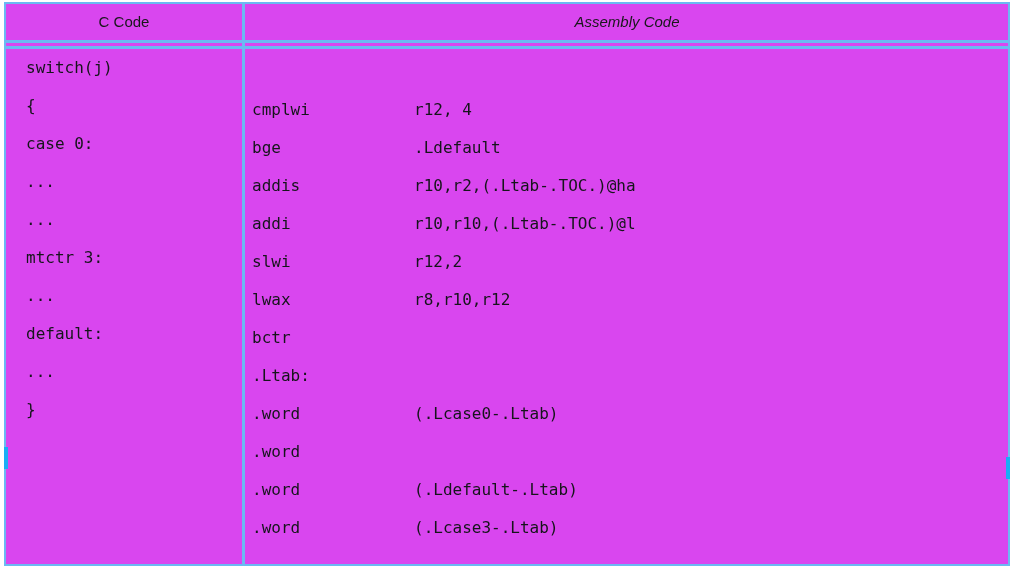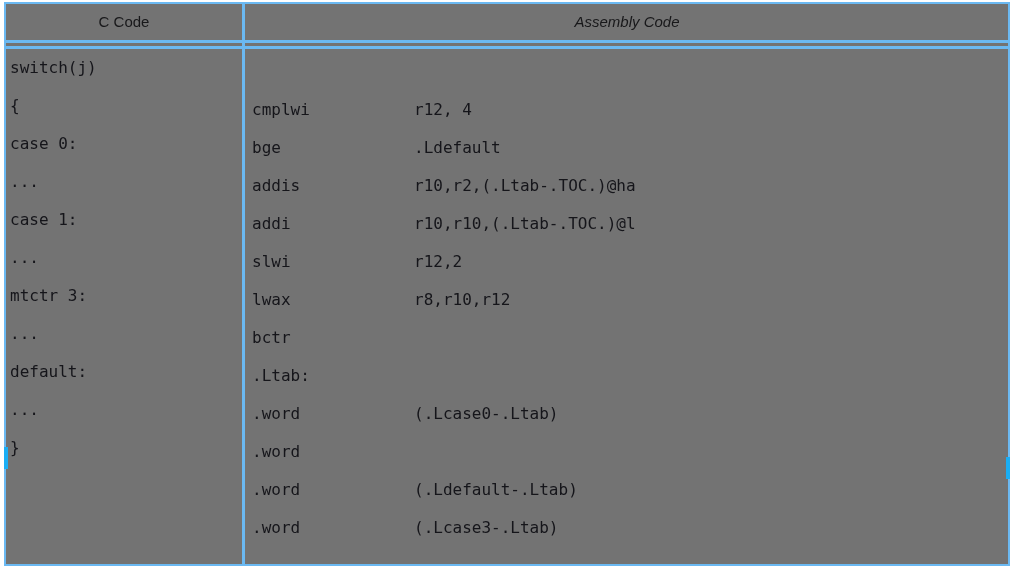--- a/index.html
+++ b/index.html
@@ -18,21 +18,21 @@
 
   
   .table-frame {
     position: absolute;
     left: 4px;
     top: 2px;
     width: 1006px;
     height: 564px;
     box-sizing: border-box;
     border: 2px solid #6bb9f2;
-    background: #737373;
+    background: #d946ef;
   }
 
   
   .edge-accent {
     position: absolute;
     width: 4px;
     height: 22px;
     background: #19aef5;
   }
   .edge-accent.left  { left: -2px;  top: 443px; }
@@ -104,21 +104,21 @@
 
   .code-row {
     position: relative;
     height: 38px;
     line-height: 38px;
     white-space: pre;
     font-family: "DejaVu Sans Mono", "Liberation Mono", monospace;
     font-size: 16px;
     color: #15151a;
   }
-  .pane.c .code-row { padding-left: 4px; }
+  .pane.c .code-row { padding-left: 20px; }
 
   .asm-mnemonic {
     position: absolute;
     left: 7px;
     top: 0;
     white-space: pre;
   }
   .asm-operand {
     position: absolute;
     left: 169px;
@@ -142,21 +142,20 @@
   <div class="header-rule-top"></div>
   <div class="header-rule-bottom"></div>
   <div class="col-divider"></div>
 
   <div class="tbody">
     <div class="pane c" id="c-pane">
         <div class="code-row">switch(j)</div>
         <div class="code-row">{</div>
         <div class="code-row">case 0:</div>
         <div class="code-row">...</div>
-        <div class="code-row">case 1:</div>
         <div class="code-row">...</div>
         <div class="code-row">mtctr 3:</div>
         <div class="code-row">...</div>
         <div class="code-row">default:</div>
         <div class="code-row">...</div>
         <div class="code-row">}</div>
       </div>
     <div class="pane asm" id="asm-pane">
         <div class="code-row"><span class="asm-mnemonic">cmplwi</span><span class="asm-operand">r12, 4</span></div>
         <div class="code-row"><span class="asm-mnemonic">bge</span><span class="asm-operand">.Ldefault</span></div>

